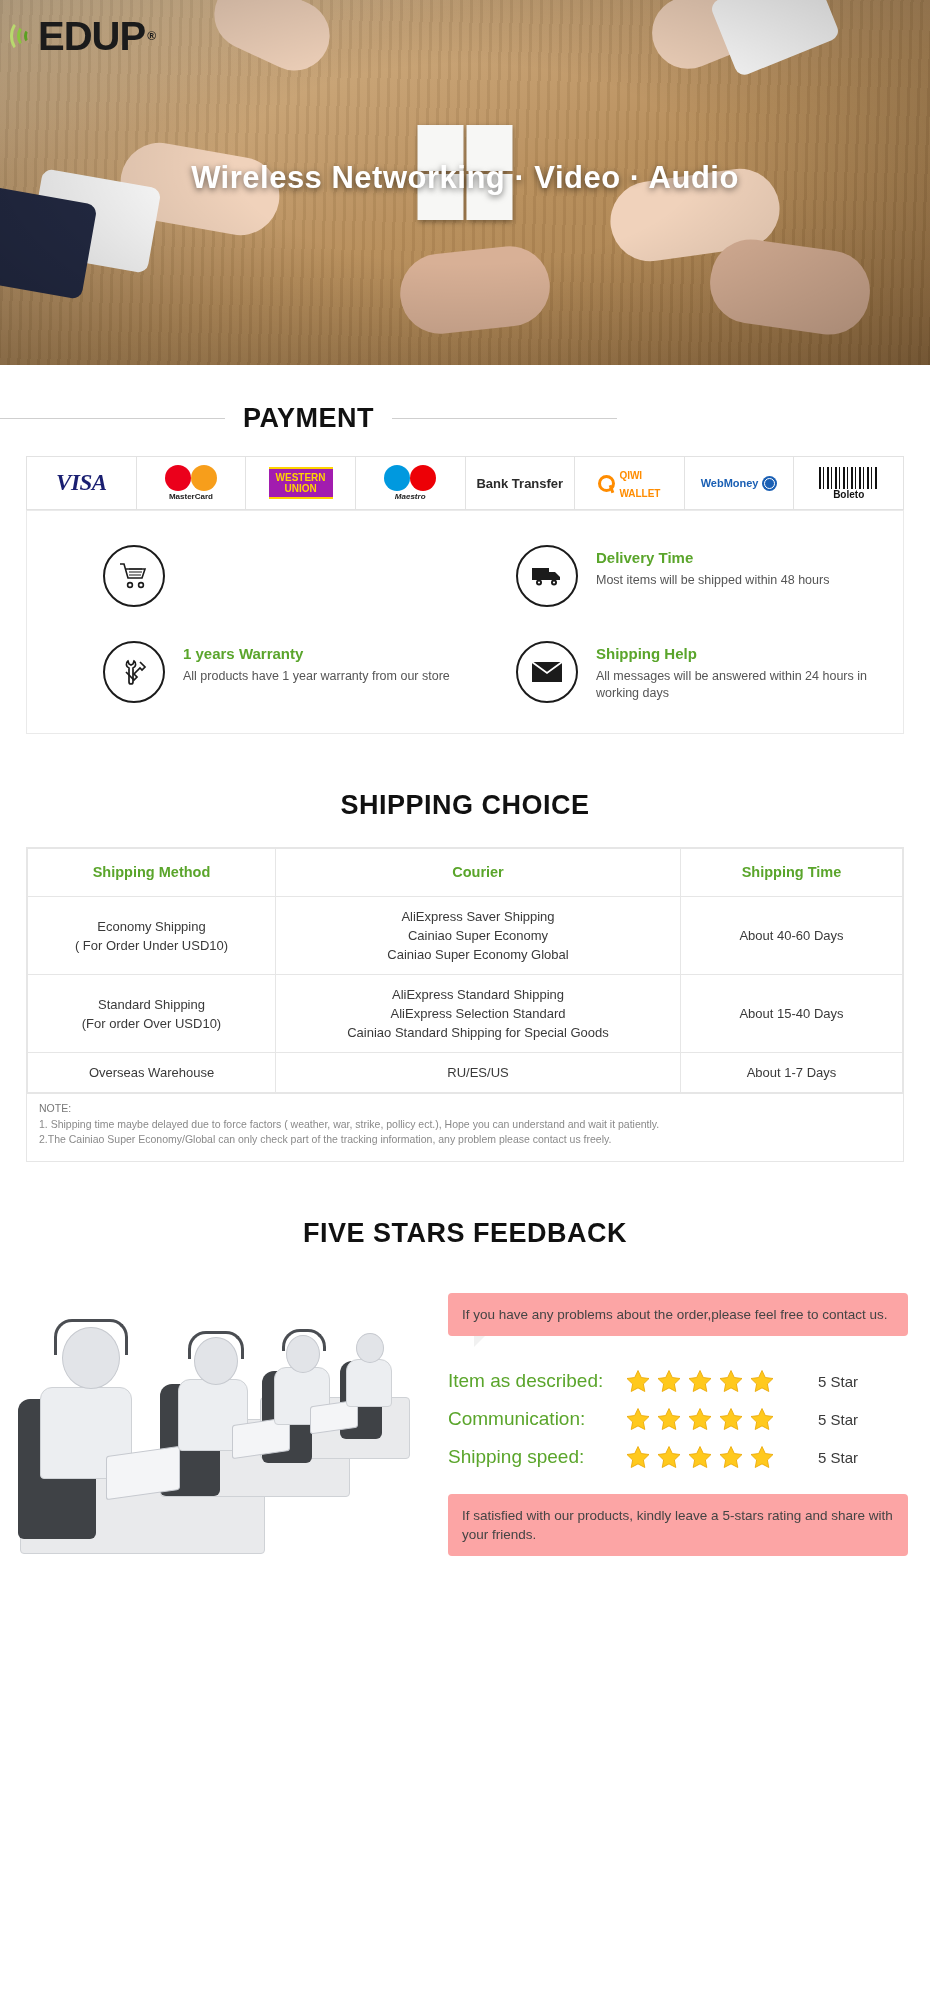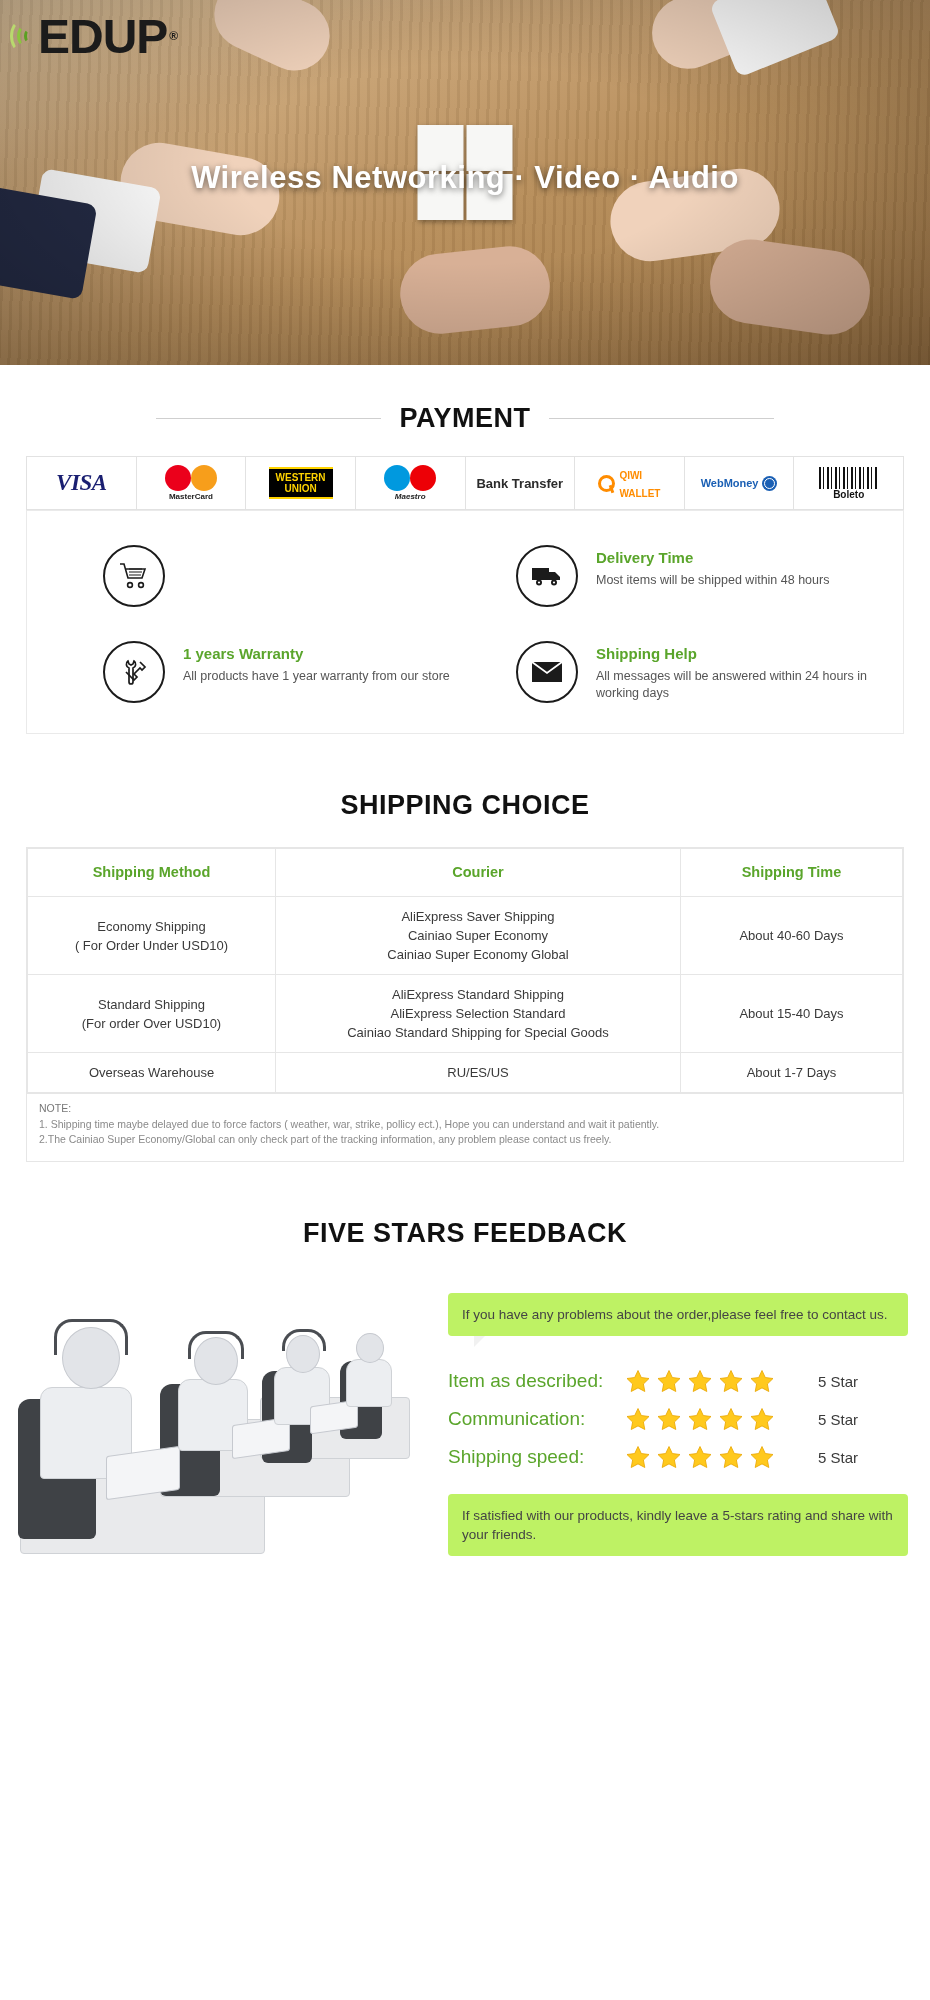--- a/index.html
+++ b/index.html
@@ -62,35 +62,35 @@
   .logo-arcs span {
     position: absolute; top: 50%; left: 0; transform: translateY(-50%);
     border: 3px solid #8cc63f; border-right-color: transparent;
     border-top-color: transparent; border-bottom-color: transparent;
     border-radius: 50%;
   }
   .logo-arcs span:nth-child(1){ width: 10px; height: 14px; left: 14px; border-left-color:#5aa021;}
   .logo-arcs span:nth-child(2){ width: 16px; height: 22px; left: 7px; border-left-color:#8cc63f;}
   .logo-arcs span:nth-child(3){ width: 22px; height: 32px; left: 0px; border-left-color:#b9d96e;}
   .logo-text {
-    font-size: 48px; font-weight: bold; color: #1b1b1b; letter-spacing: -1px;
+    font-size: 40px; font-weight: bold; color: #1b1b1b; letter-spacing: -1px;
     font-family: "Liberation Sans", sans-serif;
   }
   .logo-r { font-size: 12px; vertical-align: super; color:#1b1b1b; font-weight: bold;}
 
   
   .sec-title {
     text-align: center;
     font-size: 27px;
     font-weight: bold;
     color: #111;
     letter-spacing: 0.5px;
   }
   .title-rule {
-    display: flex; align-items: center; justify-content: center;
+    display: flex; align-items: center; justify-content: flex-start;
     gap: 18px; margin: 38px 0 22px;
   }
   .title-rule .line { height: 1px; background: #cfcfcf; width: 225px; }
 
   
   .pay-row {
     display: flex; width: 878px; margin: 0 auto;
     border: 1px solid #e2e2e2;
   }
   .pay-cell {
@@ -100,21 +100,21 @@
     background: #fff;
   }
   .pay-cell:last-child { border-right: none; }
   .visa { font-family: "Liberation Serif", serif; font-style: italic; font-weight: bold; font-size: 23px; color: #1a1f71; letter-spacing: -0.5px;}
   .mc { display:flex; flex-direction: column; align-items:center; }
   .mc-circles { position: relative; width: 52px; height: 26px;}
   .mc-circles i { position:absolute; top:0; width:26px; height:26px; border-radius:50%;}
   .mc-circles i.a{ left:0; background:#eb001b;}
   .mc-circles i.b{ right:0; background:#f79e1b; mix-blend-mode: multiply;}
   .mc-text { font-size: 8px; font-weight: bold; color:#222; margin-top:1px;}
-  .wu { background:#000000; color:#ffd400; font-weight:bold; font-size:10px; text-align:center; line-height:11px; padding:3px 7px; border-top:2px solid #ffd400; border-bottom:2px solid #ffd400;}
+  .wu { background:#a21caf; color:#ffd400; font-weight:bold; font-size:10px; text-align:center; line-height:11px; padding:3px 7px; border-top:2px solid #ffd400; border-bottom:2px solid #ffd400;}
   .maestro { display:flex; flex-direction:column; align-items:center;}
   .maestro .mc-circles i.a{ background:#0099df;}
   .maestro .mc-circles i.b{ background:#ed0006;}
   .maestro .mc-text { font-style: italic;}
   .bt { font-size: 13px; font-weight: bold; color: #2b2b2b;}
   .qiwi { display:flex; align-items:center; gap:4px;}
   .qiwi-o { width:17px; height:17px; border:3px solid #ff8c00; border-radius:50%; position:relative;}
   .qiwi-o:after{ content:""; position:absolute; width:3px; height:8px; background:#ff8c00; right:-1px; bottom:-4px; transform:rotate(-20deg);}
   .qiwi-t { font-size:10px; font-weight:bold; color:#ff8c00; line-height:10px;}
   .wm { display:flex; align-items:center; gap:4px;}
@@ -159,21 +159,21 @@
     padding: 8px 12px 14px 12px; border-top: 1px solid #e6e6e6;
   }
   .note-h { font-size: 10.5px; color: #777; margin-bottom: 3px;}
   .note-l { font-size: 10.5px; color: #8a8a8a; line-height: 15px;}
 
   
   .fb-wrap { position: relative; width: 930px; height: 330px; margin-top: 12px;}
   .fb-left { position: absolute; left: 10px; top: 10px; width: 430px; height: 300px; }
   .fb-right { position: absolute; left: 448px; top: 24px; width: 460px; }
   .bubble {
-    background: #bef264; border-radius: 4px; padding: 12px 14px;
+    background: #fca5a5; border-radius: 4px; padding: 12px 14px;
     font-size: 13.5px; color: #444; line-height: 19px; position: relative;
   }
   .bubble.top:after {
     content: ""; position: absolute; left: 26px; bottom: -11px;
     border-width: 11px 11px 0 0; border-style: solid;
     border-color: #f1f1f1 transparent transparent transparent;
   }
   .rate-rows { margin: 26px 0 18px; }
   .rate-row { display: flex; align-items: center; height: 38px; }
   .rate-label { width: 178px; color: #5aa52b; font-size: 19px; }

